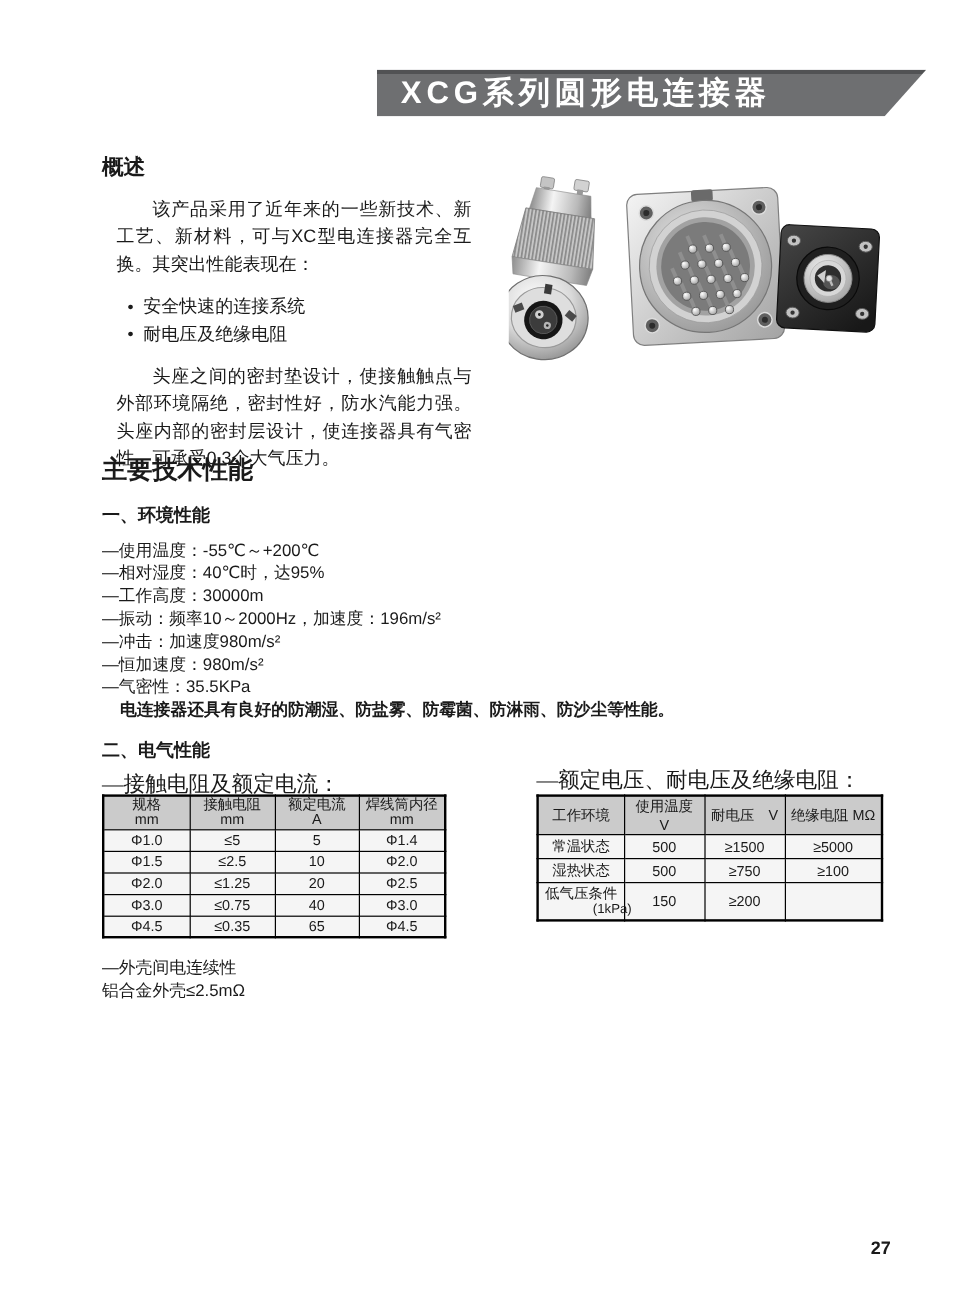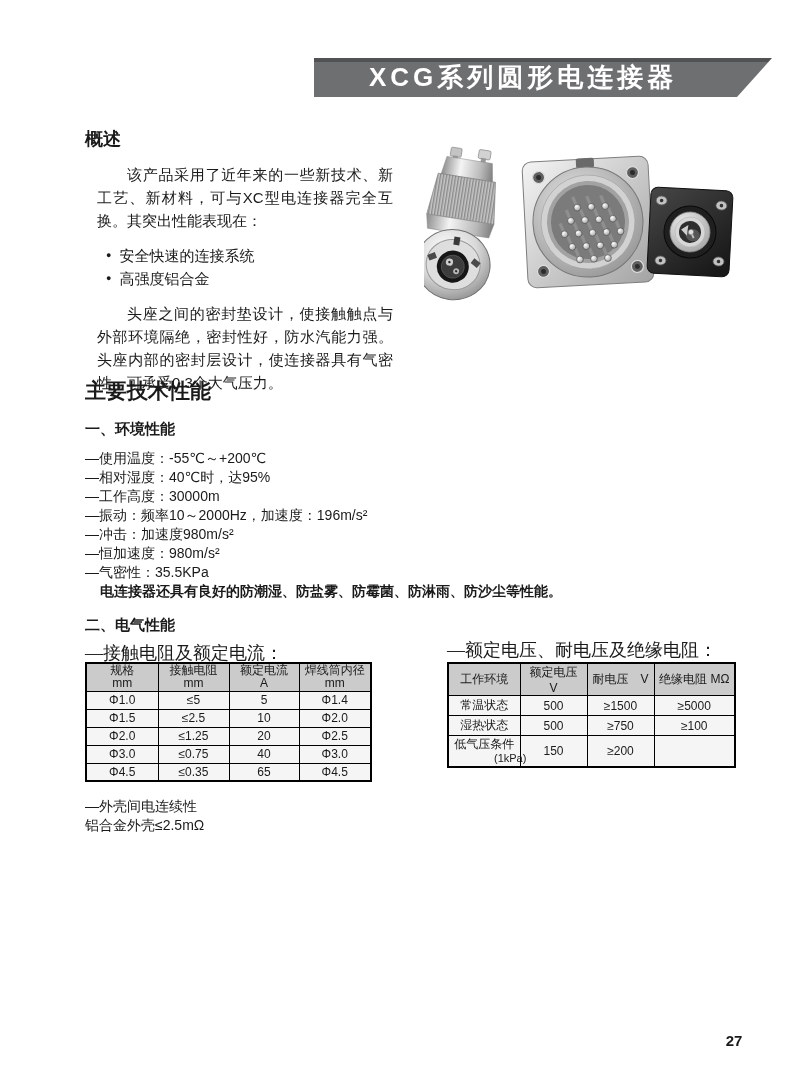--- a/index.html
+++ b/index.html
@@ -16,21 +16,21 @@
     font-family:"Liberation Sans","DejaVu Sans",sans-serif;
     color:var(--text-color);
   }
   .page{position:relative;width:800px;height:1086px;background:#ffffff;overflow:hidden;}
 
   
   .banner{
     position:absolute;left:314px;top:58px;width:458px;height:39px;
     background:linear-gradient(180deg,var(--banner-top-edge) 0,var(--banner-top-edge) 4px,var(--banner-bg) 4px);
     clip-path:polygon(0 0,100% 0,calc(100% - 35px) 100%,0 100%);
-    display:flex;align-items:center;padding-left:35px;
+    display:flex;align-items:center;
   }
   .banner-title{
     color:#fff;font-weight:bold;font-size:26px;letter-spacing:4px;
     padding-left:20px;white-space:nowrap;
   }
 
   
   .overview{position:absolute;left:85px;top:127px;width:320px;}
   .overview-heading{font-size:18px;font-weight:bold;margin:0 0 11px 0;}
   .para{margin:12px;font-size:15px;line-height:23px;text-align:justify;text-indent:2em;}
@@ -87,21 +87,21 @@
 
   <section class="overview">
     <h2 class="overview-heading">概述</h2>
     <p class="para">该产品采用了近年来的一些新技术、新工艺、新材料，可与XC型电连接器完全互换。其突出性能表现在：</p>
     <div class="bullet-line">
       <span class="bullet">●</span>
       <span>安全快速的连接系统</span>
     </div>
     <div class="bullet-line">
       <span class="bullet">●</span>
-      <span>高强度铝合金</span>
+      <span>耐电压及绝缘电阻</span>
     </div>
     <p class="para">头座之间的密封垫设计，使接触触点与外部环境隔绝，密封性好，防水汽能力强。头座内部的密封层设计，使连接器具有气密性，可承受0.3个大气压力。</p>
   </section>
 
   <svg class="photo" viewBox="0 0 370 160" xmlns="http://www.w3.org/2000/svg" aria-hidden="true">
     <defs>
       <linearGradient id="gradV1" x1="0" y1="0" x2="1" y2="0">
         <stop offset="0" stop-color="#8d8d8d"></stop>
           <stop offset="0.35" stop-color="#f4f4f4"></stop>
         <stop offset="0.75" stop-color="#b9b9b9"></stop>
@@ -320,21 +320,21 @@
   <table class="spec voltage-table">
     <colgroup>
         <col style="width:72px">
         <col style="width:67px">
         <col style="width:67px">
         <col style="width:81px">
       </colgroup>
     <tbody>
         <tr>
       <th>工作环境</th>
-      <th>额定电压　V</th>
+      <th>使用温度　V</th>
       <th>耐电压　V</th>
       <th>绝缘电阻 MΩ</th>
     </tr>
     <tr>
       <td>常温状态</td>
       <td>500</td>
       <td>≥1500</td>
       <td>≥5000</td>
     </tr>
     <tr>

